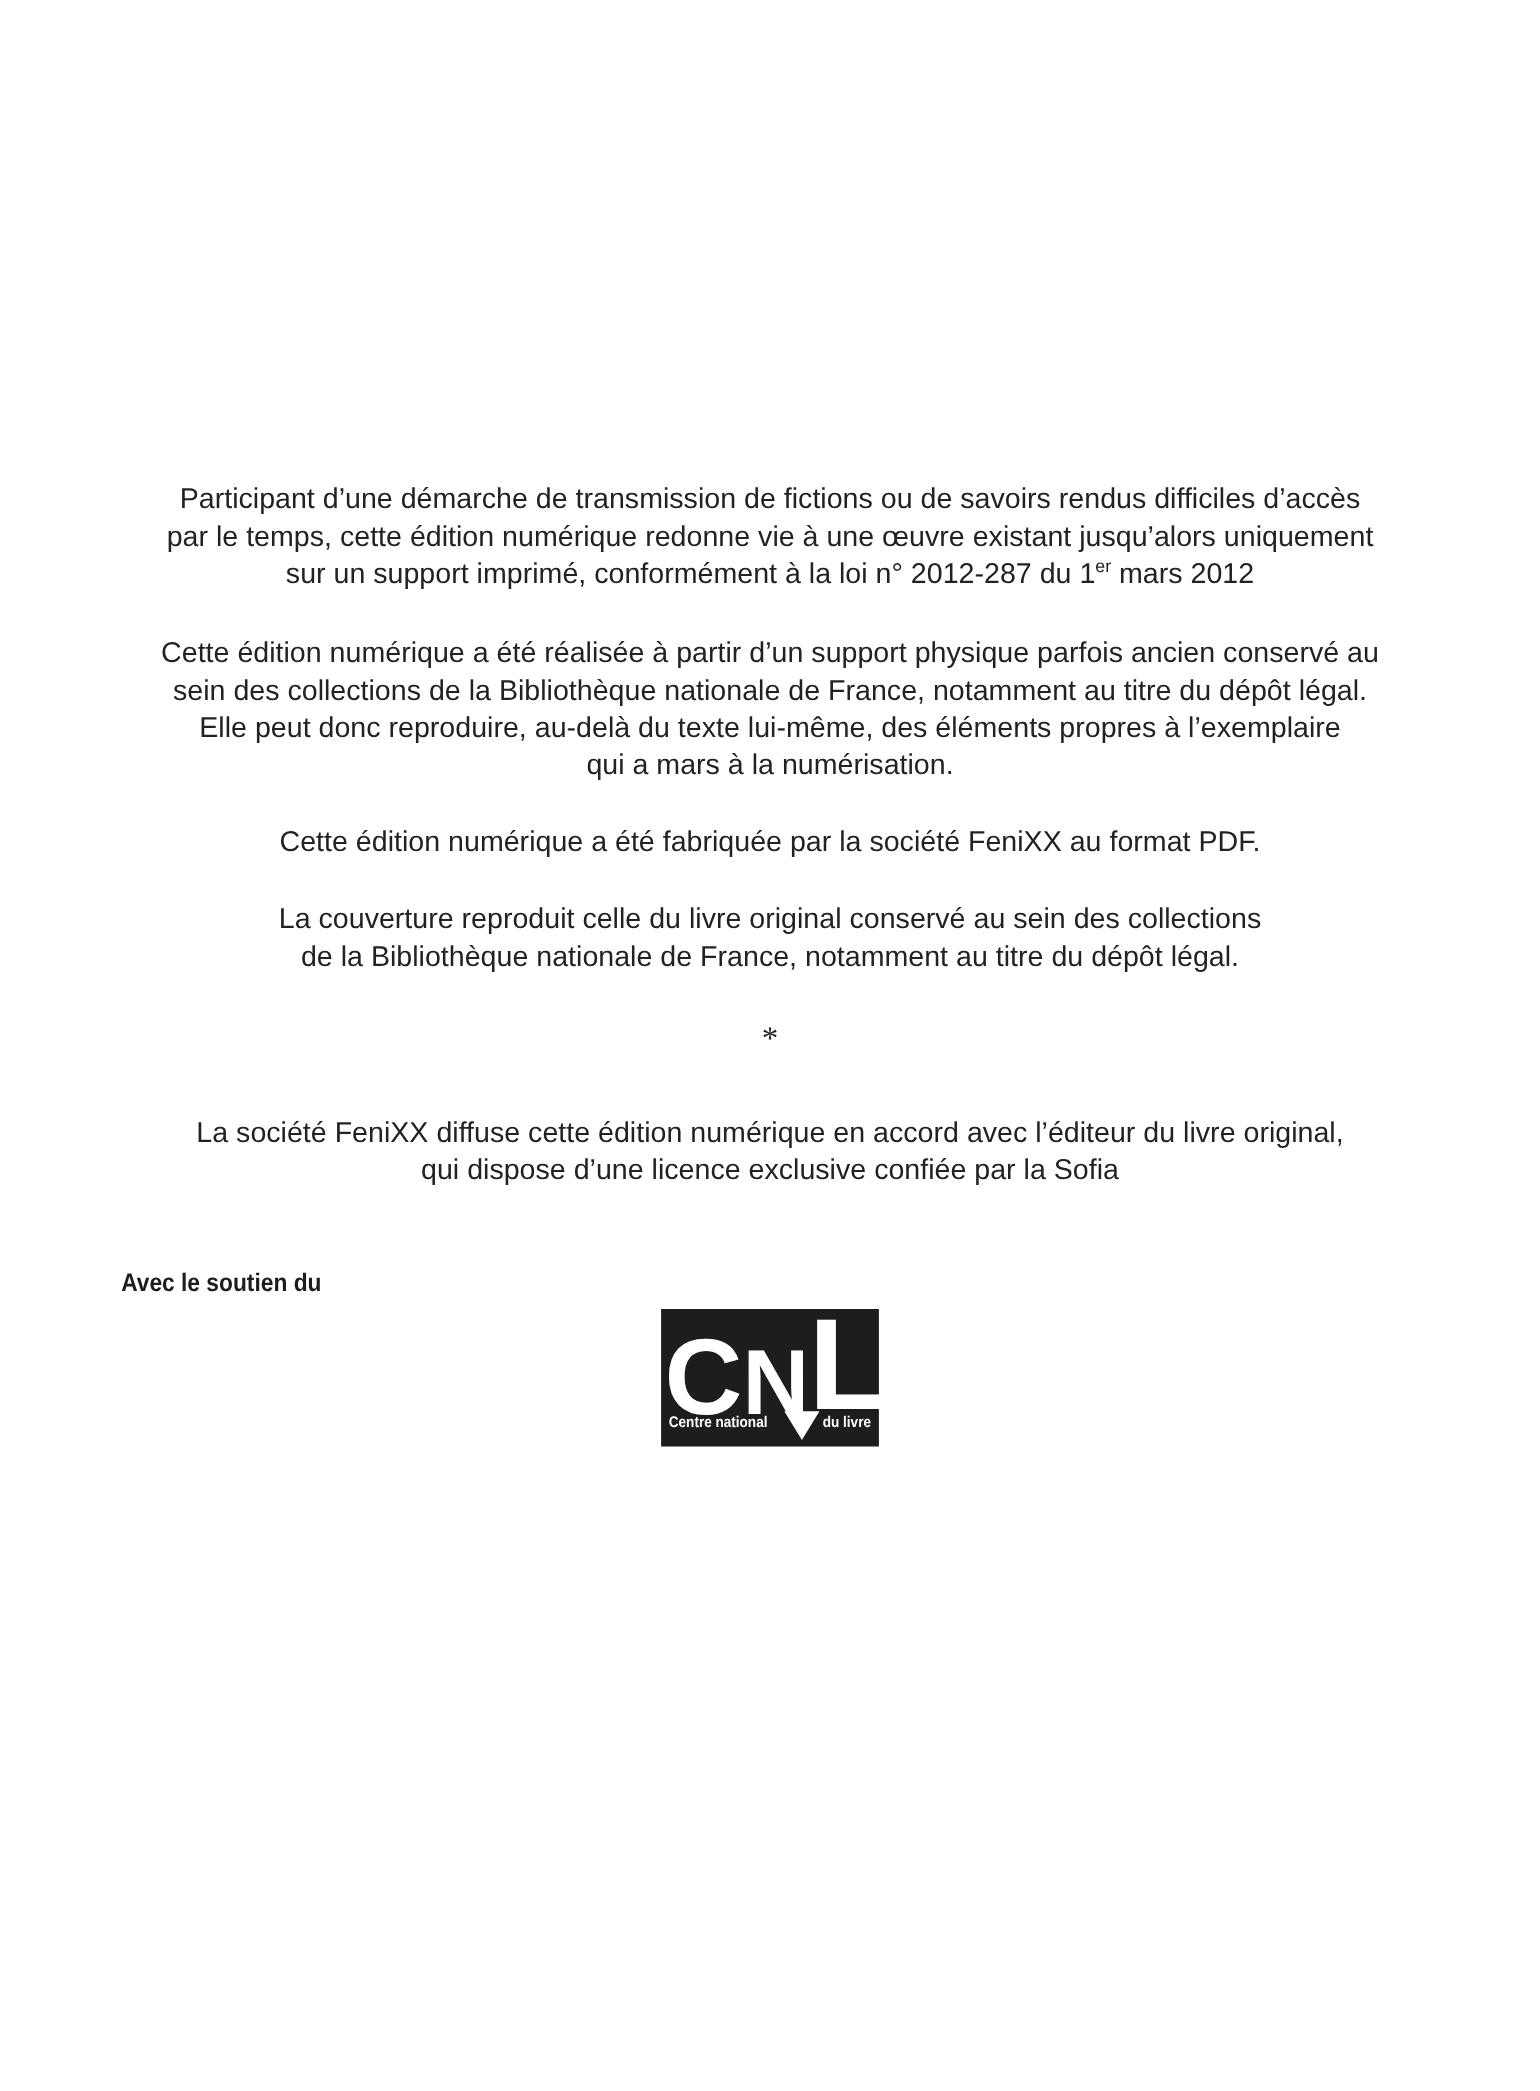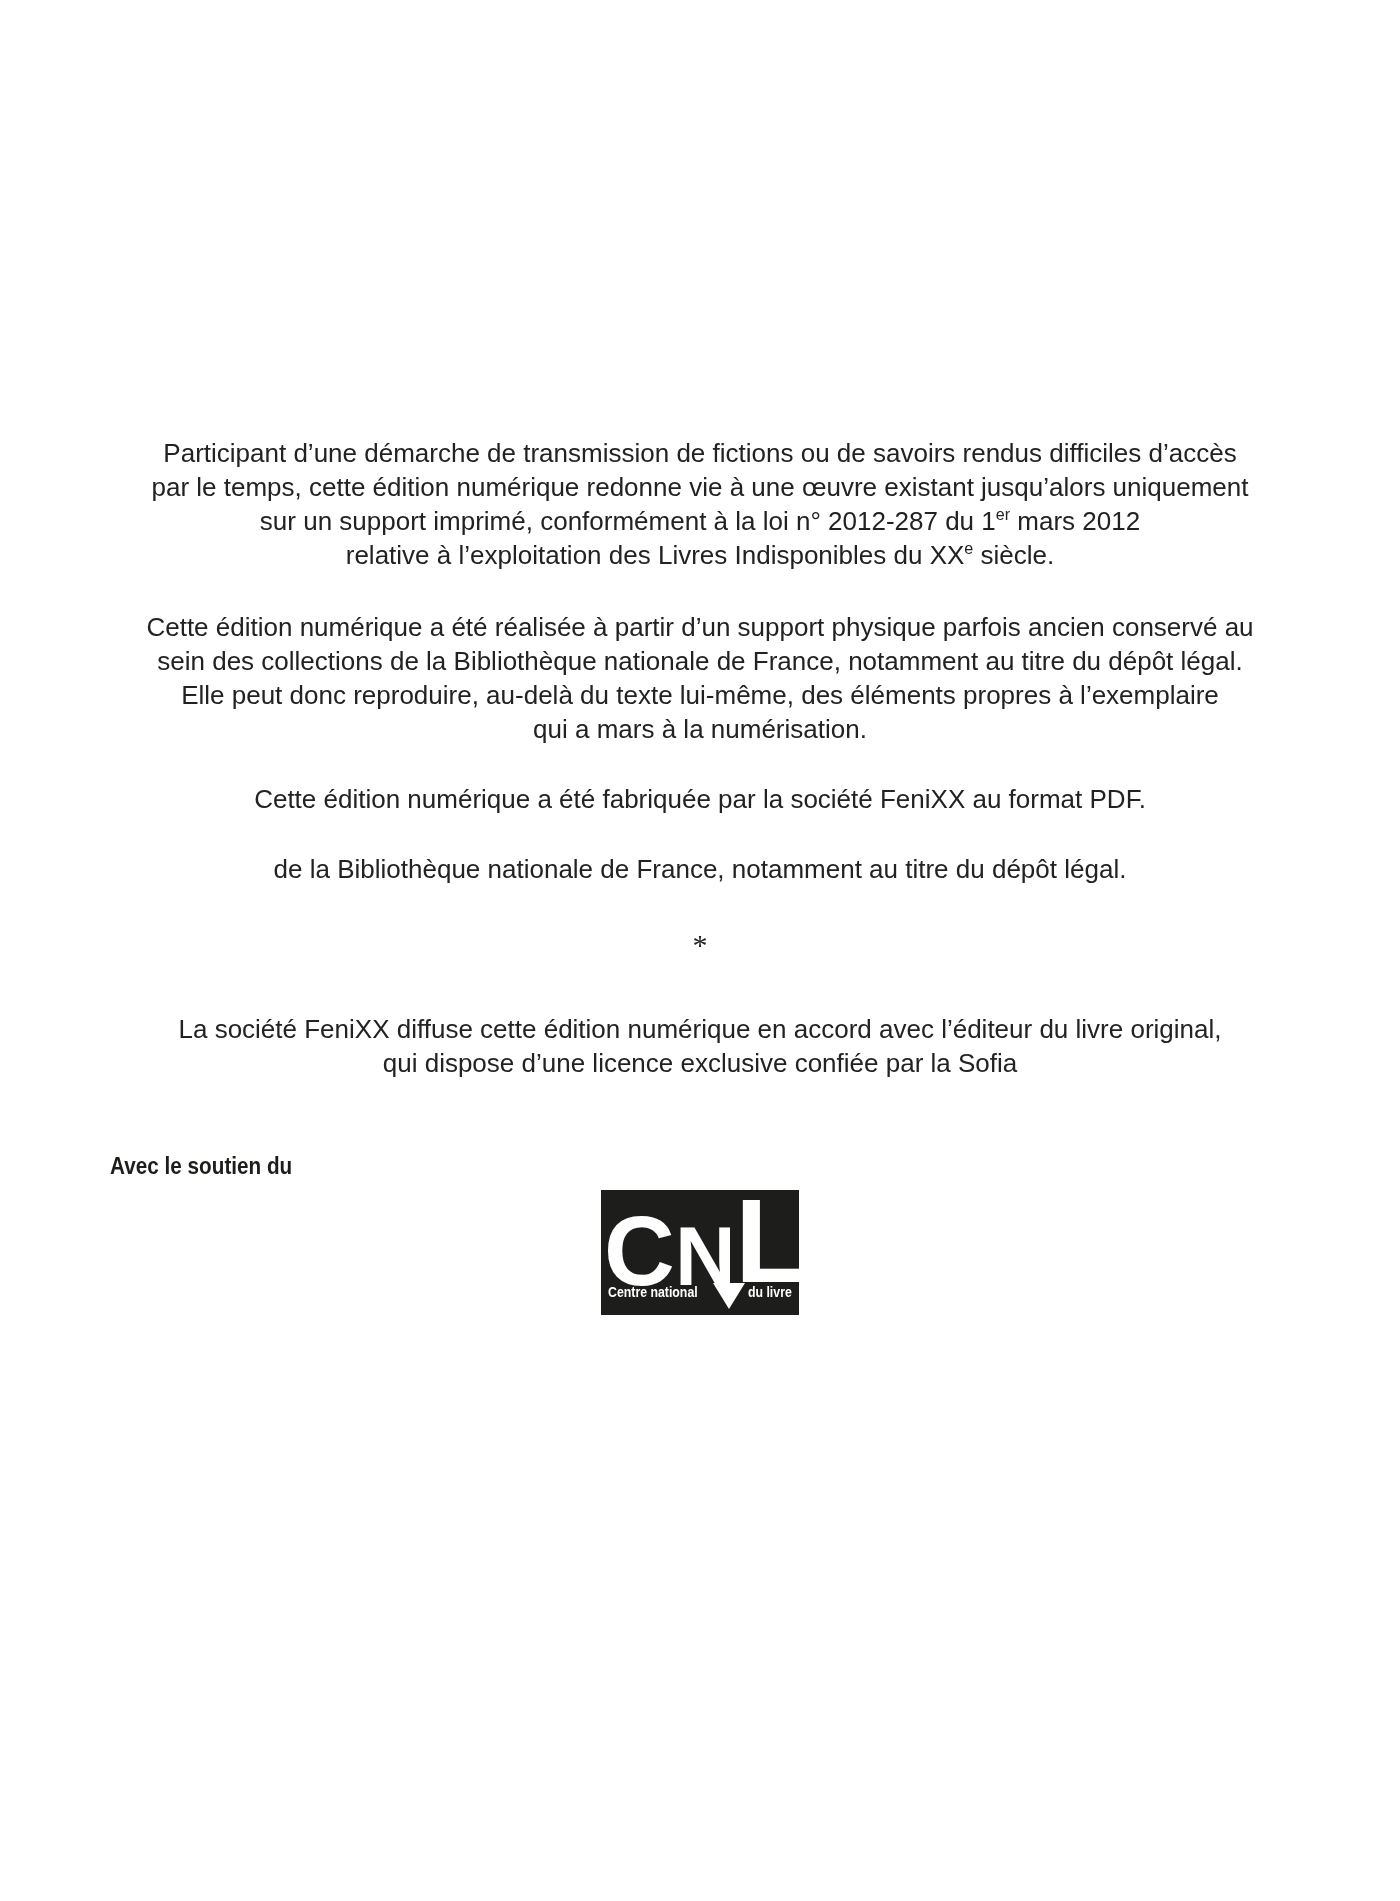--- a/index.html
+++ b/index.html
@@ -90,35 +90,35 @@
 <body>
 
 <div class="page">
 
   <main class="colophon">
 
     <p class="para para-1">
       <span class="line">Participant d’une démarche de transmission de fictions ou de savoirs rendus difficiles d’accès</span>
       <span class="line">par le temps, cette édition numérique redonne vie à une œuvre existant jusqu’alors uniquement</span>
       <span class="line"><span>sur un support imprimé, conformément à la loi n° 2012-287 du 1</span><sup class="ord">er</sup><span> mars 2012</span></span>
-      <span class="line"><span>relative à l’exploitation des Livres Indisponibles du XX</span><sup class="ord">e</sup><span> siècle.</span></span>
     </p>
 
     <p class="para">
       <span class="line">Cette édition numérique a été réalisée à partir d’un support physique parfois ancien conservé au</span>
       <span class="line">sein des collections de la Bibliothèque nationale de France, notamment au titre du dépôt légal.</span>
       <span class="line">Elle peut donc reproduire, au-delà du texte lui-même, des éléments propres à l’exemplaire</span>
       <span class="line">qui a mars à la numérisation.</span>
     </p>
 
     <p class="para">
       <span class="line">Cette édition numérique a été fabriquée par la société FeniXX au format PDF.</span>
     </p>
 
     <p class="para">
+      <span class="line">La couverture reproduit celle du livre original conservé au sein des collections</span>
       <span class="line">de la Bibliothèque nationale de France, notamment au titre du dépôt légal.</span>
     </p>
 
     <p class="separator">*</p>
 
     <p class="para para-5">
       <span class="line">La société FeniXX diffuse cette édition numérique en accord avec l’éditeur du livre original,</span>
       <span class="line">qui dispose d’une licence exclusive confiée par la Sofia</span>
     </p>
 

